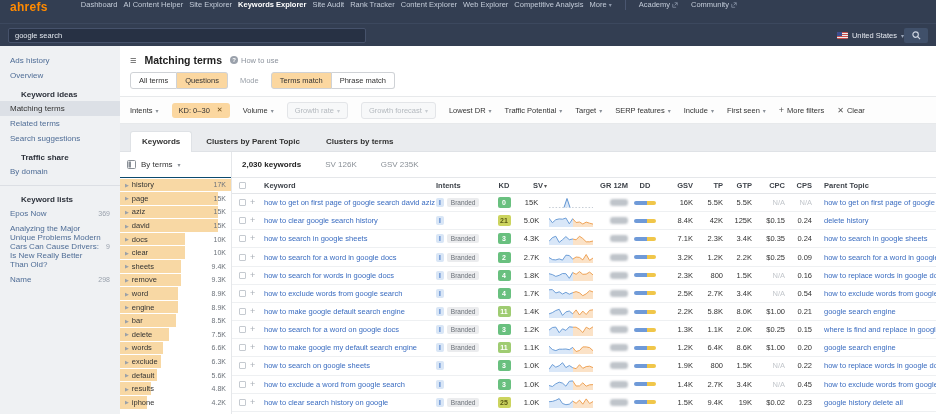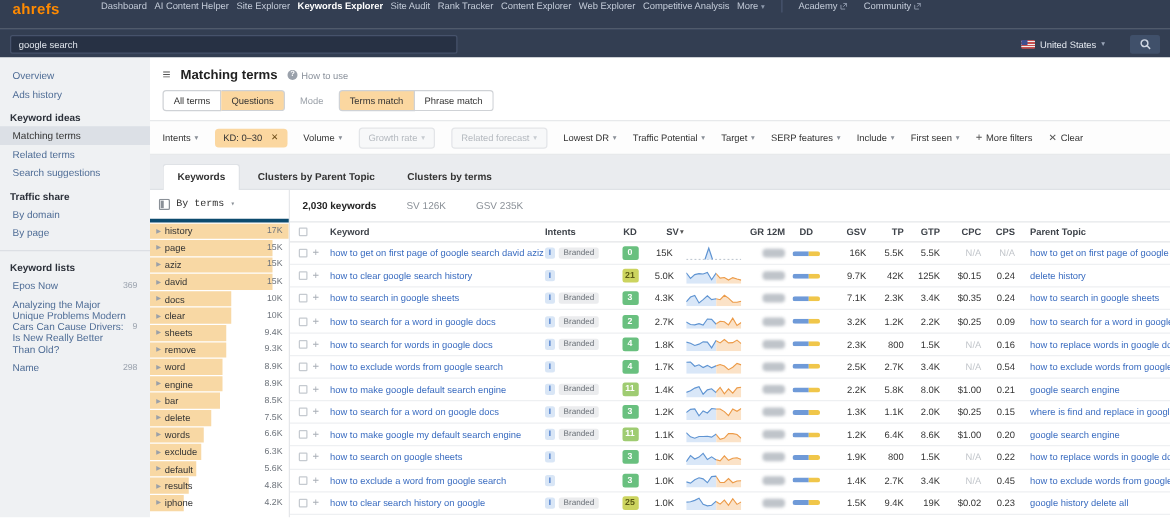--- a/index.html
+++ b/index.html
@@ -9,37 +9,37 @@
   
   .topnav { height:23px; background:#333e52; display:flex; align-items:flex-start; padding:0 10px; gap:13px; }
   .logo { color:#ff8a00; font-weight:bold; font-size:12px; letter-spacing:.3px; cursor:pointer; }
   .nav-item { color:#c3cbd8; font-size:7.5px; white-space:nowrap; cursor:pointer; }
   .nav-item.active { color:#fff; font-weight:bold; }
   .nav-item .caret { color:#8d98ab; font-size:6px; }
   .nav-sep { width:1px; height:10px; background:#4a5670; }
   .ext-ic { display:inline-block; vertical-align:-1px; margin-left:2px; }
 
   
-  .searchrow { height:23px; background:#333e52; border-top:1px solid #3c485e; display:flex; align-items:center; padding:0 8px; gap:20px; }
+  .searchrow { height:23px; background:#333e52; border-top:1px solid #3c485e; display:flex; align-items:center; padding:0 8px; gap:0; }
   .search-input { width:358px; height:15px; background:#273144; border:1px solid #46526b; border-radius:2px;
     color:#e2e7ee; font-size:7.5px; padding:0 6px; font-family:inherit; outline:none; }
   .country { margin-left:auto; color:#e6eaf1; font-size:7.5px; display:flex; align-items:center; gap:4px; cursor:pointer; }
   .flag { width:11px; height:7px; border-radius:1px; position:relative; overflow:hidden;
     background:repeating-linear-gradient(#c65050 0 1px,#eee 1px 2px); }
   .flag:before { content:""; position:absolute; left:0; top:0; width:5px; height:4px; background:#3c4e8f; }
   .country .caret { color:#9aa5b8; font-size:6px; }
   .search-btn { width:24px; height:15px; background:#40506a; border-radius:2px; display:flex; align-items:center; justify-content:center; cursor:pointer; }
 
   
   .app { display:flex; height:368px; }
   .sidebar { width:120px; background:#eff1f3; padding-top:7px; flex:none; overflow:hidden; }
   .side-link { padding:3px 10px; font-size:8px; color:#4f6d96; cursor:pointer; display:flex; align-items:center; gap:4px; }
   .side-link .lbl { flex:1; }
   .side-link.selected { background:#dce0e6; color:#333; }
-  .side-header { padding:7px 8px 2px; font-size:8px; font-weight:bold; color:#2c313a; }
+  .side-header { padding:7px 21px 2px; font-size:8px; font-weight:bold; color:#2c313a; }
   .side-count { color:#9aa2ad; font-size:7px; flex:none; }
   .side-divider { border-top:1px solid #dcdfe4; margin:6px 0 2px; }
 
   .main { flex:1; min-width:0; background:#fff; display:flex; flex-direction:column; }
 
   .main-header { height:22px; display:flex; align-items:center; gap:8px; padding:6px 10px 0; }
   .hamburger { color:#555; font-size:11px; cursor:pointer; line-height:1; }
   .page-title { font-size:10.5px; font-weight:bold; color:#222; }
   .help { display:flex; align-items:center; gap:3px; color:#8b929c; font-size:7.5px; cursor:pointer; }
   .help-ic { width:8px; height:8px; border-radius:50%; background:#9aa1ab; color:#fff; font-size:6px; line-height:8px; text-align:center; font-weight:bold; }
@@ -63,21 +63,21 @@
   .filter .plus { color:#555; font-size:9px; }
   .filter .x2 { color:#555; font-size:8px; }
 
   .tabs-row { height:28px; background:#eaecef; border-bottom:1px solid #dfe2e6; display:flex; align-items:flex-end; padding:0 10px; gap:2px; }
   .tab { font-size:8px; font-weight:bold; color:#333; padding:5px 11px 6px; border:1px solid transparent; border-bottom:none;
     border-radius:3px 3px 0 0; cursor:pointer; margin-bottom:-1px; }
   .tab.active { background:#fff; border-color:#dfe2e6; }
 
   .content { flex:1; min-height:0; display:flex; }
   .facet-panel { width:112px; flex:none; border-right:1px solid #e5e7ea; display:flex; flex-direction:column; }
-  .facet-header { height:26px; flex:none; border-bottom:3px solid #0c4a6e; display:flex; align-items:center; gap:5px; padding:0 7px; font-size:8px; color:#333; cursor:pointer;font-family:Liberation Mono, monospace; }
+  .facet-header { height:26px; flex:none; border-bottom:1px solid #0c4a6e; display:flex; align-items:center; gap:5px; padding:0 7px; font-size:8px; color:#333; cursor:pointer; }
   .facet-list { flex:1; overflow:hidden; }
   .facet-item { position:relative; height:13.6px; display:flex; align-items:center; cursor:pointer; }
   .facet-bar { position:absolute; left:0; top:0.5px; bottom:0.5px; background:#f8d8a4; }
   .facet-caret { position:relative; color:#9aa0a8; font-size:5px; margin:0 3px 0 5px; }
   .facet-term { position:relative; font-size:7.5px; color:#333; }
   .facet-count { position:relative; margin-left:auto; padding-right:5px; color:#6d737b; font-size:7px; }
 
   .table-area { flex:1; min-width:0; display:flex; flex-direction:column; }
   .table-toolbar { height:26px; flex:none; border-bottom:1px solid #e5e7ea; display:flex; align-items:center; gap:24px; padding:0 10px; }
   .stat-kw { font-size:8px; font-weight:bold; color:#222; }
@@ -158,41 +158,38 @@
       <circle cx="4" cy="4" r="3" fill="none" stroke="#cfd6e2" stroke-width="1.3"></circle>
       <line x1="6.3" y1="6.3" x2="9" y2="9" stroke="#cfd6e2" stroke-width="1.3"></line>
     </svg>
   </span>
 </div>
 
 <div class="app">
 
   <div class="sidebar" id="sidebar">
       <div class="side-link">
+        <span class="lbl">Ads history</span>
+      </div>
+      <div class="side-link">
         <span class="lbl">Overview</span>
-      </div>
-      <div class="side-link">
-        <span class="lbl">Ads history</span>
       </div>
       <div class="side-header"><span class="lbl">Keyword ideas</span></div>
       <div class="side-link selected">
         <span class="lbl">Matching terms</span>
       </div>
       <div class="side-link">
         <span class="lbl">Related terms</span>
       </div>
       <div class="side-link">
         <span class="lbl">Search suggestions</span>
       </div>
       <div class="side-header"><span class="lbl">Traffic share</span></div>
       <div class="side-link">
         <span class="lbl">By domain</span>
-      </div>
-      <div class="side-link">
-        <span class="lbl">By page</span>
       </div>
       <div class="side-divider"></div>
       <div class="side-header"><span class="lbl">Keyword lists</span></div>
       <div class="side-link">
         <span class="lbl">Epos Now</span>
         <span class="side-count">369</span>
       </div>
       <div class="side-link">
         <span class="lbl">Analyzing the Major Unique Problems Modern Cars Can Cause Drivers: Is New Really Better Than Old?</span>
         <span class="side-count">9</span>
@@ -237,21 +234,21 @@
         </span>
         <span class="filter">
           <span>Volume</span>
           <span class="caret">▾</span>
         </span>
         <span class="filter disabled">
           <span>Growth rate</span>
           <span class="caret">▾</span>
         </span>
         <span class="filter disabled">
-          <span>Related forecast</span>
+          <span>Growth forecast</span>
           <span class="caret">▾</span>
         </span>
         <span class="filter">
           <span>Lowest DR</span>
           <span class="caret">▾</span>
         </span>
         <span class="filter">
           <span>Traffic Potential</span>
           <span class="caret">▾</span>
         </span>
@@ -504,21 +501,21 @@
               </span>
     <span class="col-gr">
                 <span class="gr-blur"></span>
               </span>
     <span class="col-dd">
       <span class="dd-bar">
                   <span class="dd-b"></span>
                   <span class="dd-y"></span>
                 </span>
     </span>
-    <span class="col-gsv">9.7K</span>
+    <span class="col-gsv">8.4K</span>
     <span class="col-tp">42K</span>
     <span class="col-gtp">125K</span>
     <span class="col-cpc">$0.15</span>
     <span class="col-cps">0.24</span>
     <span class="col-parent"><a class="parentlink">delete history</a></span>
   </div>
 
   <div class="trow">
     <span class="col-sel">
       <span class="checkbox"></span>

